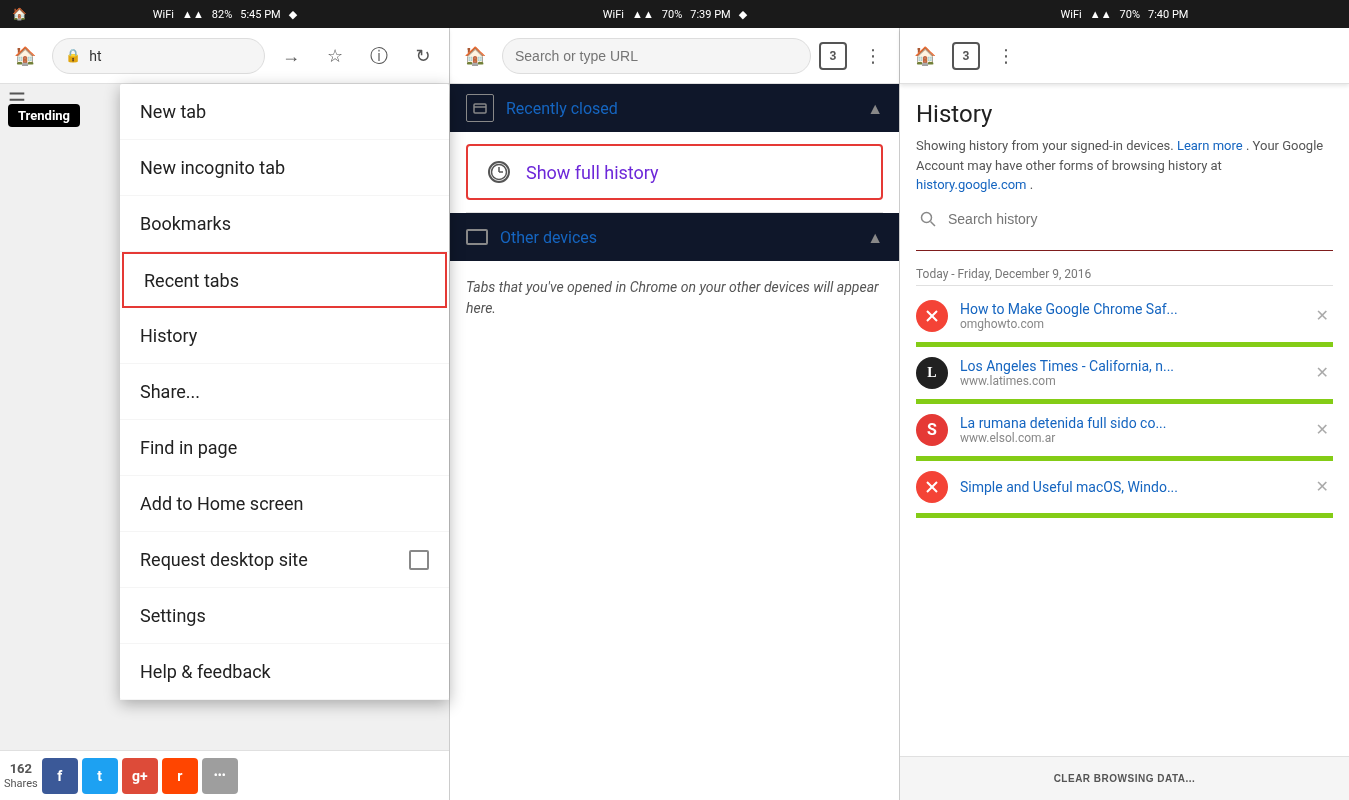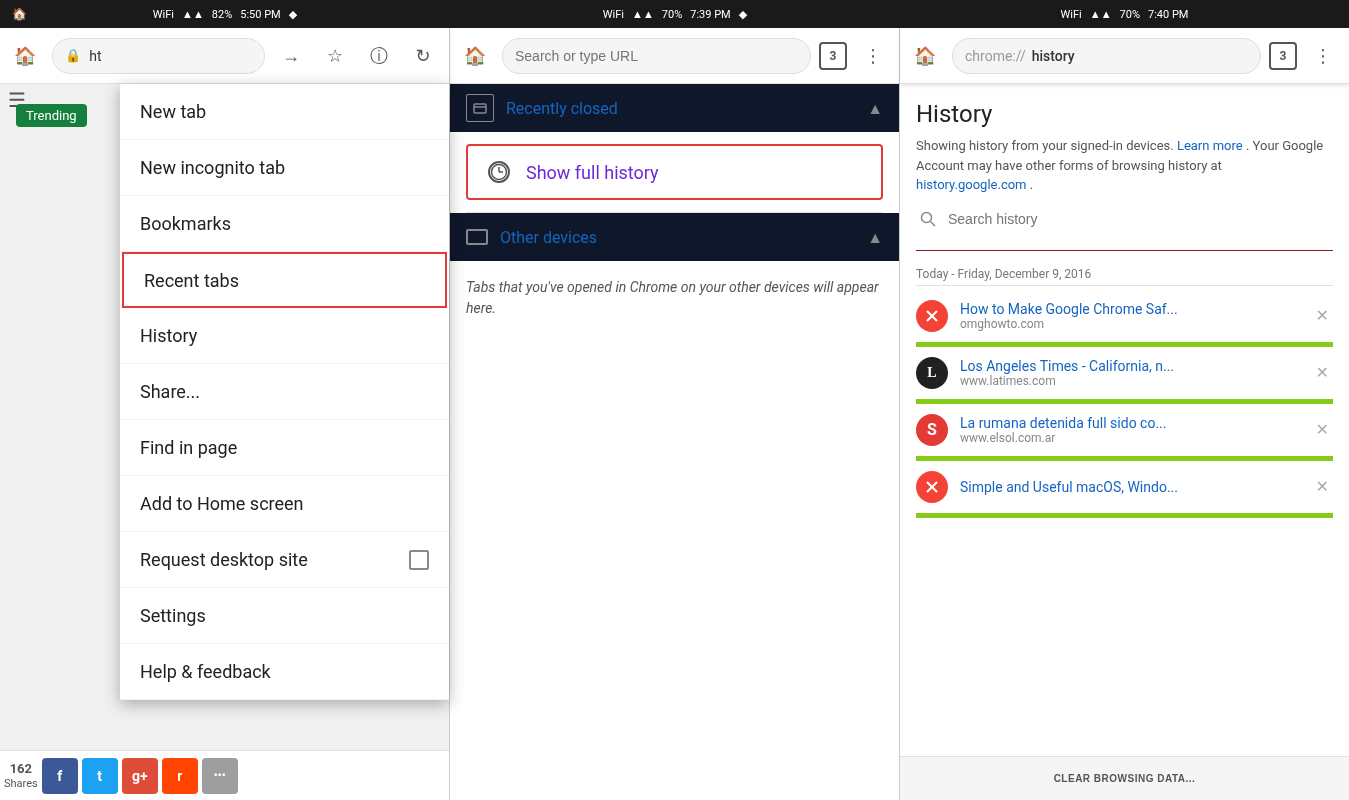--- a/index.html
+++ b/index.html
@@ -385,48 +385,48 @@
     .page-content-area {
       flex: 1;
       background: #f0f0f0;
       position: relative;
       overflow: hidden;
     }
 
     .trending-badge {
       position: absolute;
       top: 20px;
-      left: 16px;
-      background: #15803d;
+      left: 8px;
+      background: #000000;
       color: white;
       padding: 4px 10px;
       border-radius: 4px;
       font-size: 13px;
-      font-weight: 400;
+      font-weight: 700;
     }
 
     .hamburger-menu {
       position: absolute;
       top: 4px;
       left: 8px;
       color: #555;
       font-size: 20px;
     }
   </style>
 </head>
 <body>
 
 <div style="width:100%;height:28px;background:#1a1a1a;display:flex;align-items:center;color:white;font-size:11px;padding:0;">
 
   <div style="width:450px;display:flex;align-items:center;justify-content:center;gap:8px;padding:0 12px;position:relative;">
     <span style="position:absolute;left:12px;font-size:12px;">🏠</span>
     <span>WiFi</span>
     <span>▲▲</span>
     <span>82%</span>
-    <span>5:50 PM</span>
+    <span>5:45 PM</span>
     <span>◆</span>
   </div>
 
   <div style="width:450px;display:flex;align-items:center;justify-content:center;gap:8px;padding:0 12px;">
     <span>WiFi</span>
     <span>▲▲</span>
     <span>70%</span>
     <span>7:39 PM</span>
     <span>◆</span>
   </div>
@@ -555,24 +555,20 @@
       <span class="chevron-up">▲</span>
     </div>
 
     <div class="devices-empty-text">Tabs that you've opened in Chrome on your other devices will appear here.</div>
   </div>
 
   <div class="panel-3">
 
     <div class="panel3-toolbar">
       <div class="toolbar-btn">🏠</div>
-      <div class="history-url-bar">
-        <span style="font-size:14px;color:#999;">chrome://</span>
-          <span style="font-size:14px;font-weight:500;color:#333;">history</span>
-      </div>
       <div class="tab-count-badge">3</div>
       <div class="toolbar-btn">⋮</div>
     </div>
 
     <div style="flex:1;overflow-y:auto;display:flex;flex-direction:column;">
       <div class="history-page" style="flex:1;">
         <h1 class="history-title">History</h1>
         <p class="history-subtitle">
           <span>Showing history from your signed-in devices.</span>
           <a href="#">Learn more</a>

